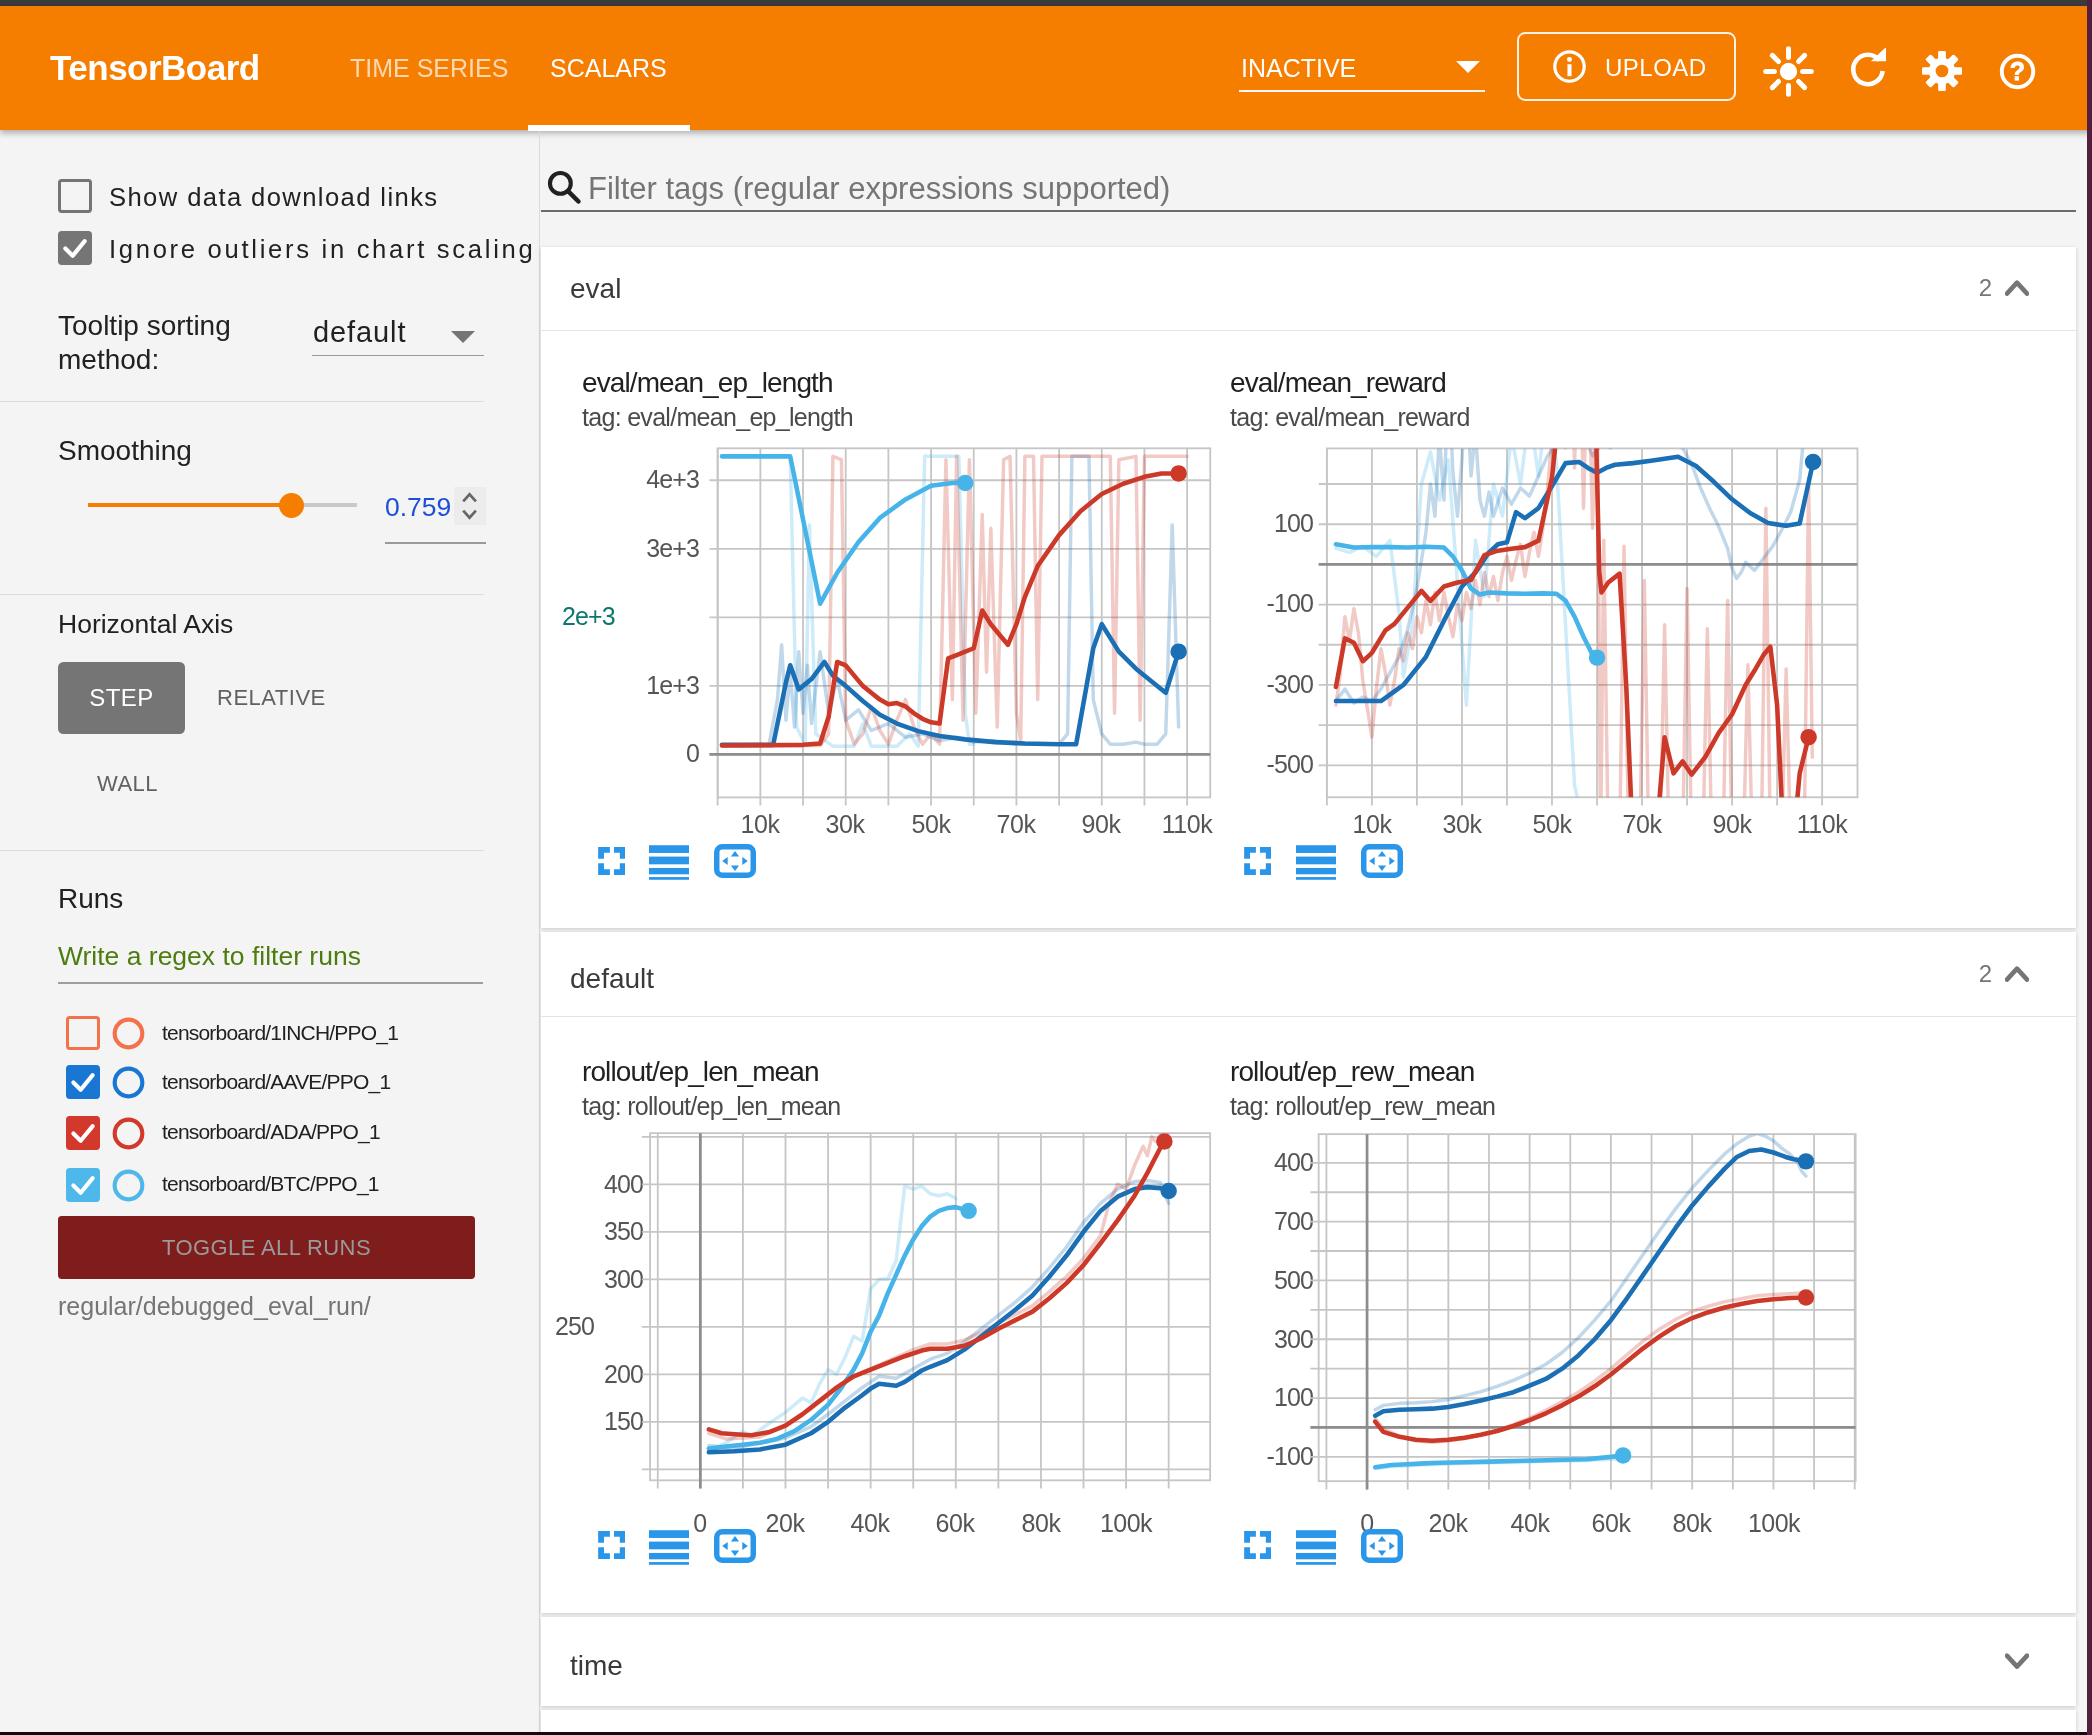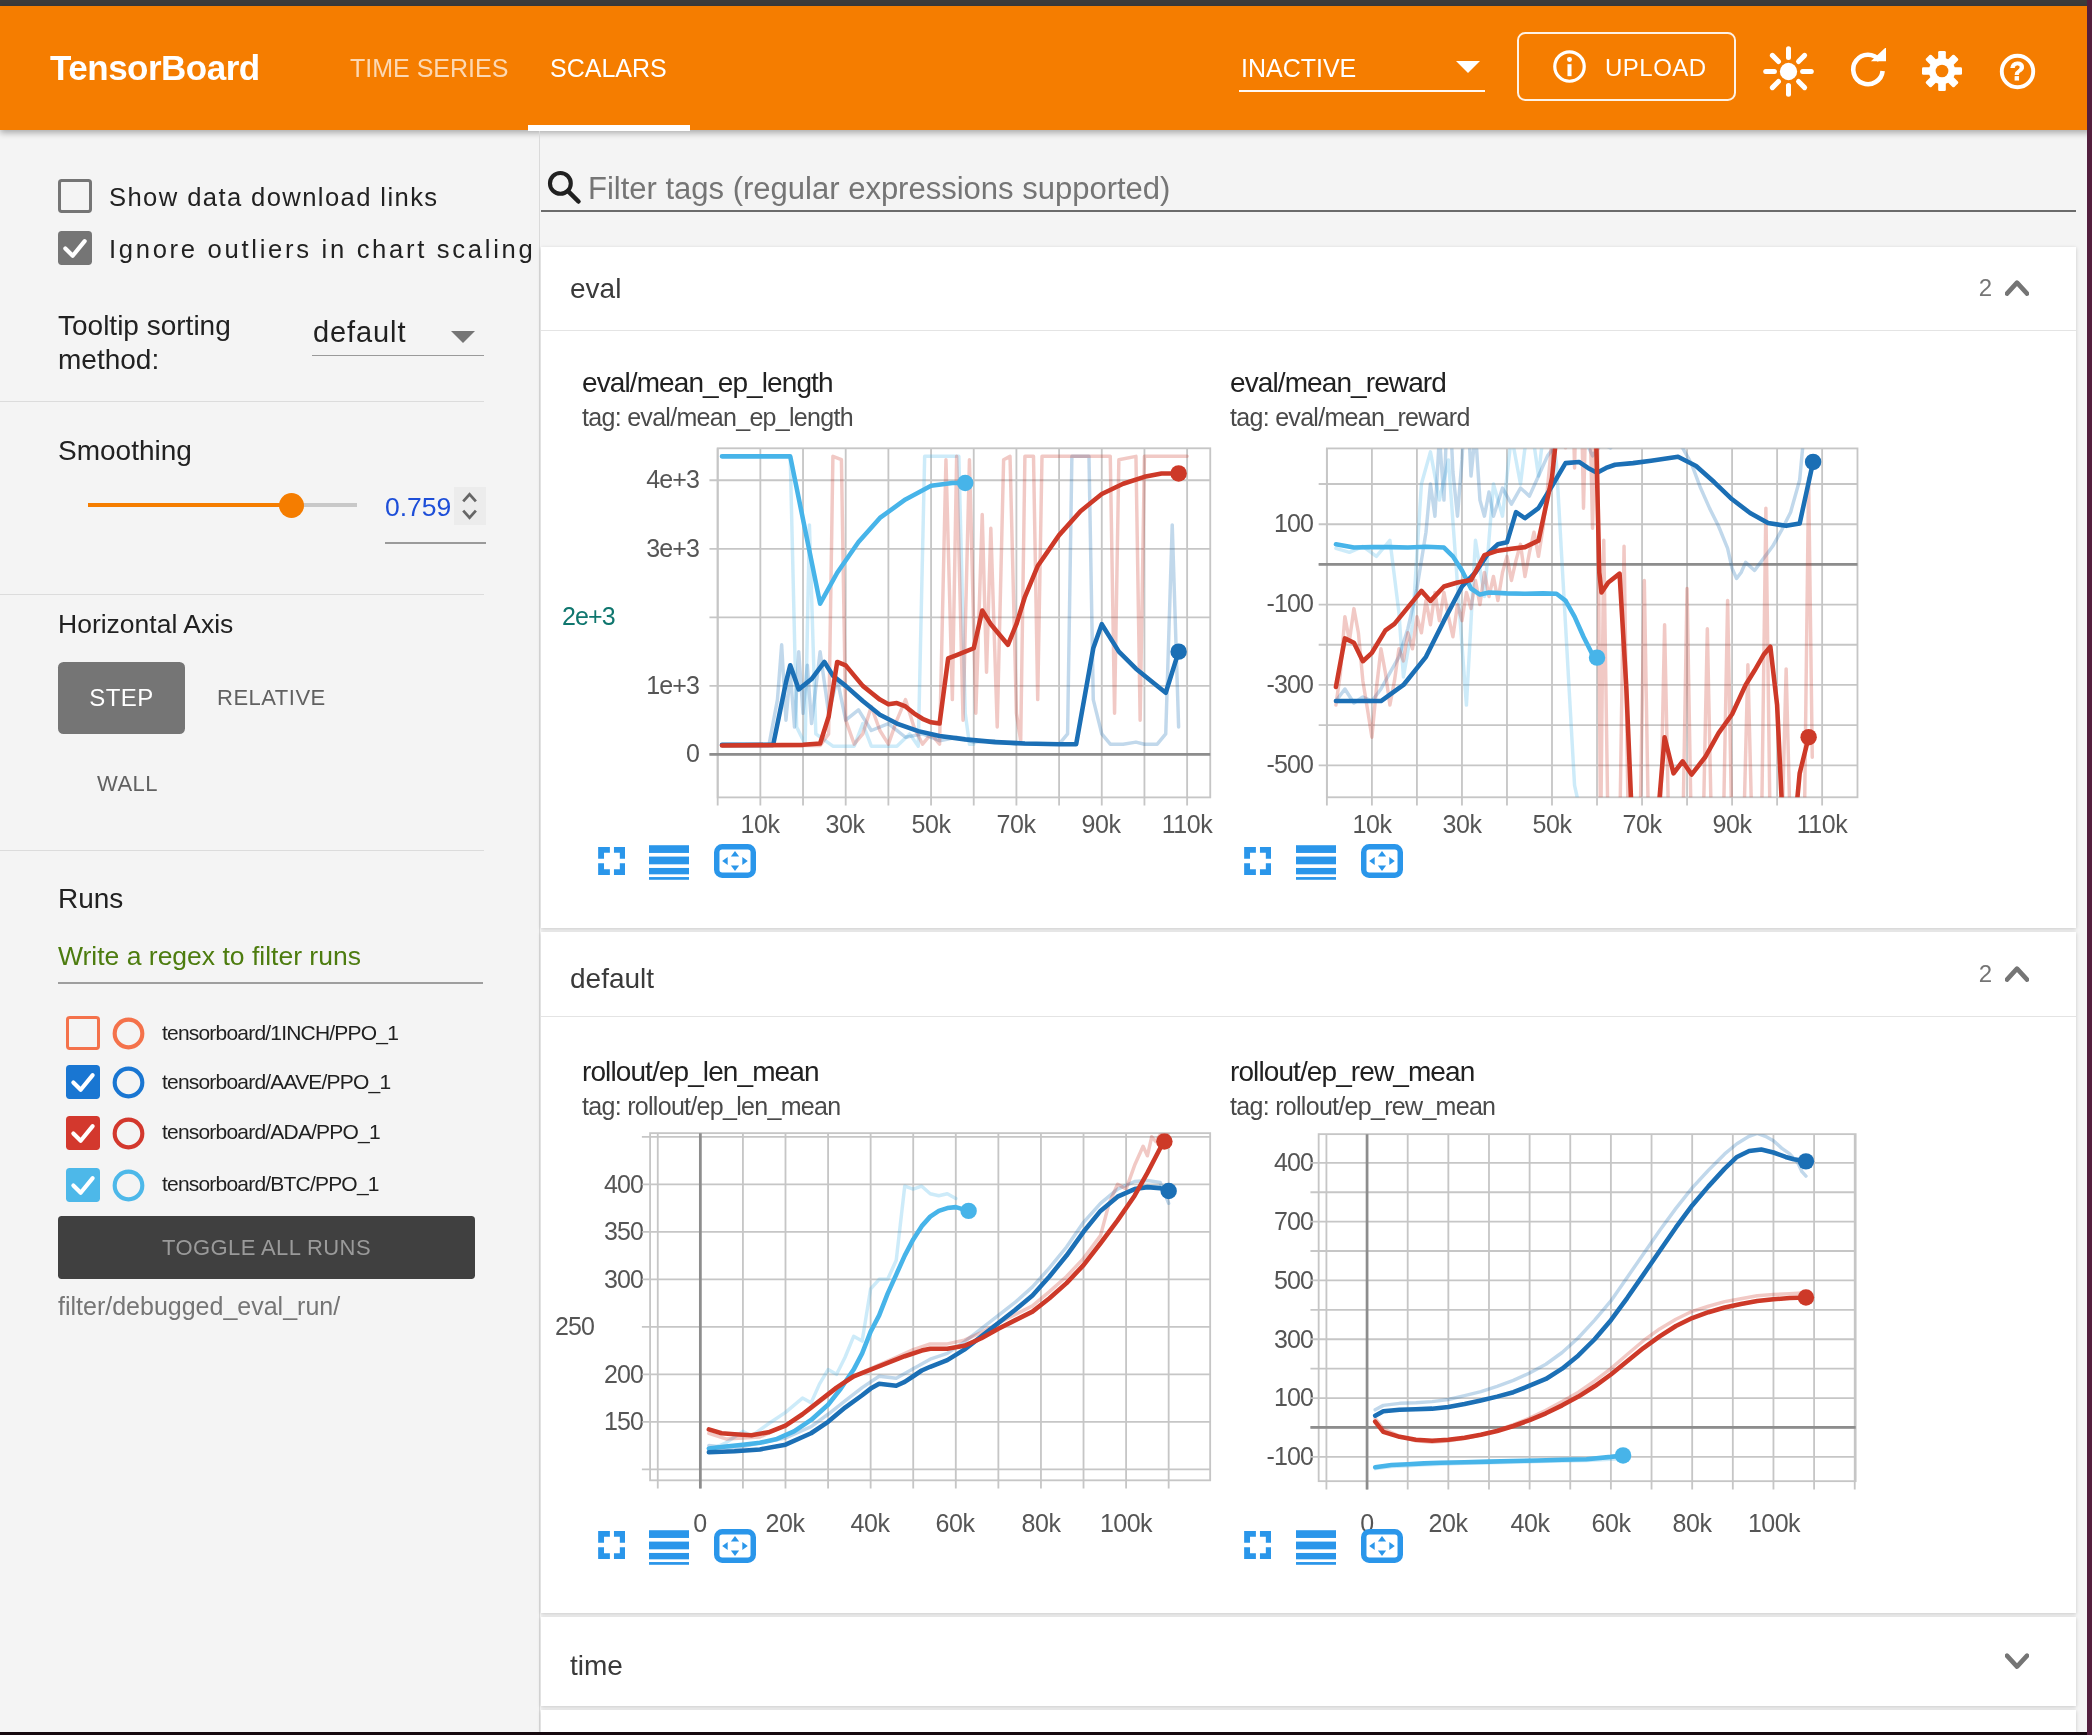--- a/index.html
+++ b/index.html
@@ -108,22 +108,22 @@
   </svg>
 <div class="abs" style="left:162px;top:1120px;font-size:21px;color:#212121;letter-spacing:-0.8px">tensorboard/ADA/PPO_1</div>
 <div class="abs" style="left:66px;top:1168px;width:34px;height:34px;background:#4db8e9;border-radius:3.7px"></div>
 <svg class="abs" style="left:66px;top:1168px" width="34" height="34" viewBox="0 0 37 37">
     <polyline points="8,19 16,27 29,11" fill="none" stroke="#fff" stroke-width="4.5" stroke-linecap="round" stroke-linejoin="round"></polyline>
   </svg>
 <svg class="abs" style="left:111px;top:1168px" width="35" height="35" viewBox="0 0 38 38">
     <circle cx="19" cy="19" r="15" fill="none" stroke="#4db8e9" stroke-width="4.5"></circle>
   </svg>
 <div class="abs" style="left:162px;top:1172px;font-size:21px;color:#212121;letter-spacing:-0.8px">tensorboard/BTC/PPO_1</div>
-<div class="abs" style="left:58px;top:1216px;width:417px;height:63px;background:#404040;border-radius:3.7px;color:#9a9a9a;font-size:22px;text-align:center;line-height:63px;letter-spacing:0.4px">TOGGLE ALL RUNS</div>
-<div class="abs" style="left:58px;top:1292px;font-size:25px;color:#757575">filter/debugged_eval_run/</div>
+<div class="abs" style="left:58px;top:1216px;width:417px;height:63px;background:#7f1d1d;border-radius:3.7px;color:#9a9a9a;font-size:22px;text-align:center;line-height:63px;letter-spacing:0.4px">TOGGLE ALL RUNS</div>
+<div class="abs" style="left:58px;top:1292px;font-size:25px;color:#757575">regular/debugged_eval_run/</div>
 <svg class="abs" style="left:545px;top:168px" width="38" height="38" viewBox="0 0 42 42">
     <circle cx="17" cy="17" r="11.5" fill="none" stroke="#212121" stroke-width="4.5"></circle>
     <line x1="25.5" y1="25.5" x2="37" y2="37" stroke="#212121" stroke-width="5" stroke-linecap="round"></line>
   </svg>
 <div class="abs" style="left:588px;top:171px;font-size:31px;color:#757575">Filter tags (regular expressions supported)</div>
 <div class="abs" style="left:541px;top:210px;width:1535px;height:1.8px;background:#6b6b6b"></div>
 <div class="abs" style="left:541px;top:247px;width:1535px;height:681px;box-shadow:0 0.9px 3.7px rgba(0,0,0,0.18);background:#fff;"></div>
 <div class="abs" style="left:570px;top:273px;font-size:28px;color:#3a3a3a">eval</div>
 <div class="abs" style="left:541px;top:330px;width:1535px;height:0.9px;background:#e4e4e4"></div>
 <div class="abs" style="left:1954px;top:274px;width:38px;font-size:24px;color:#757575;text-align:right">2</div>

